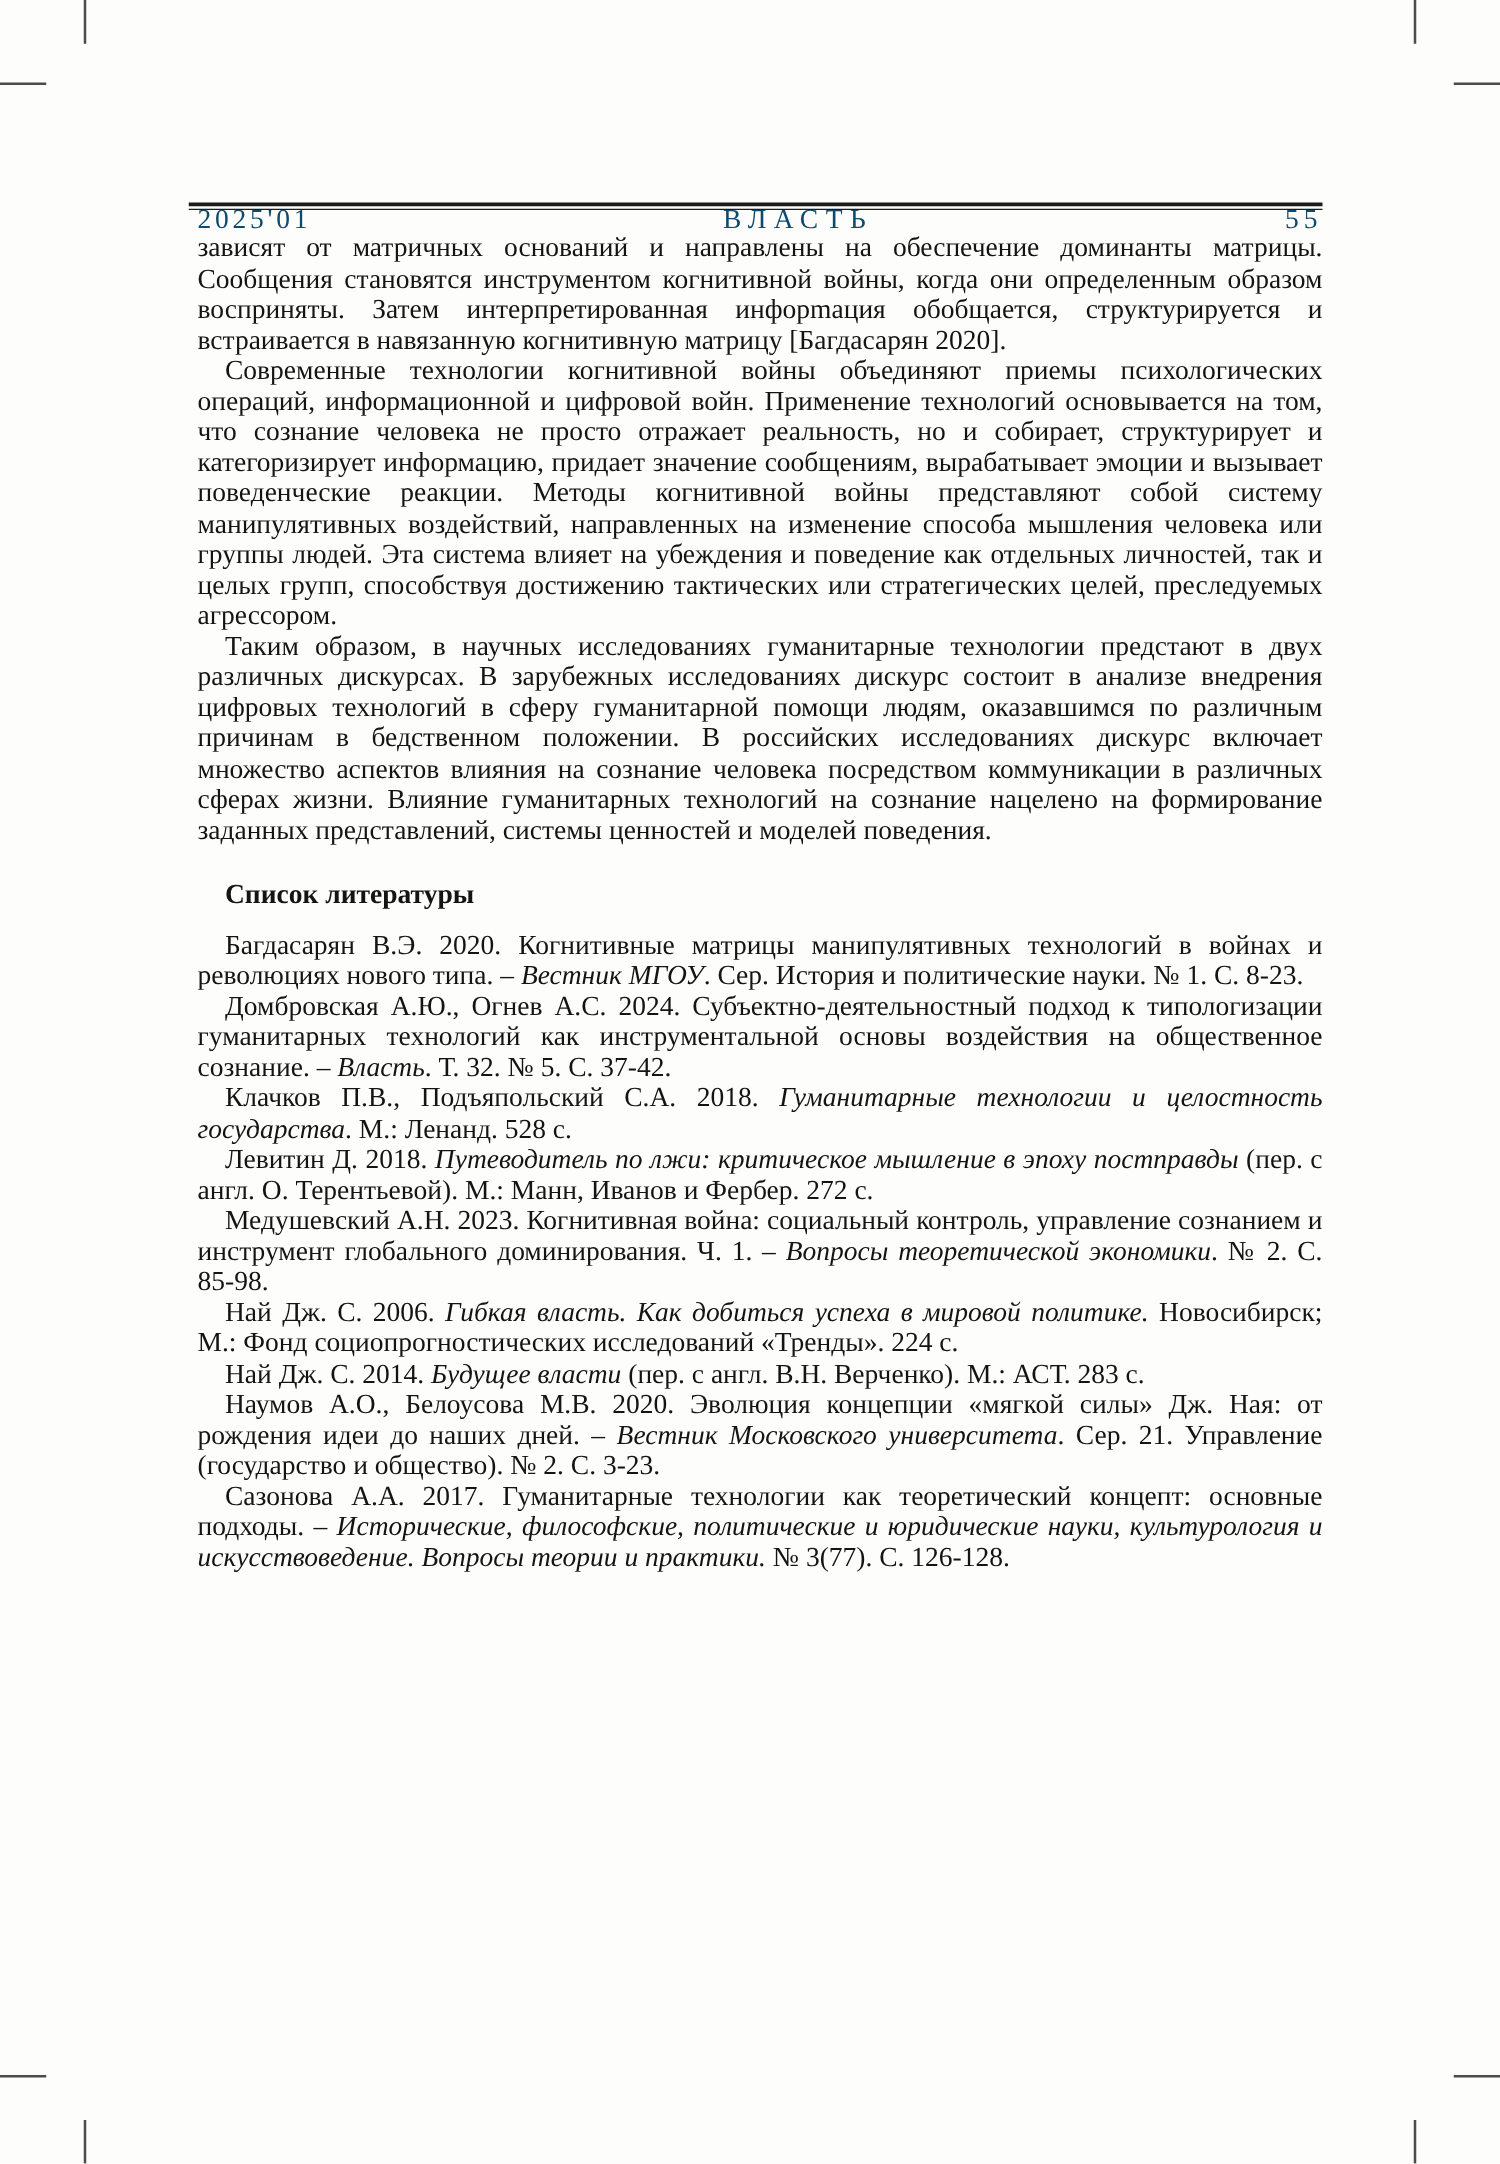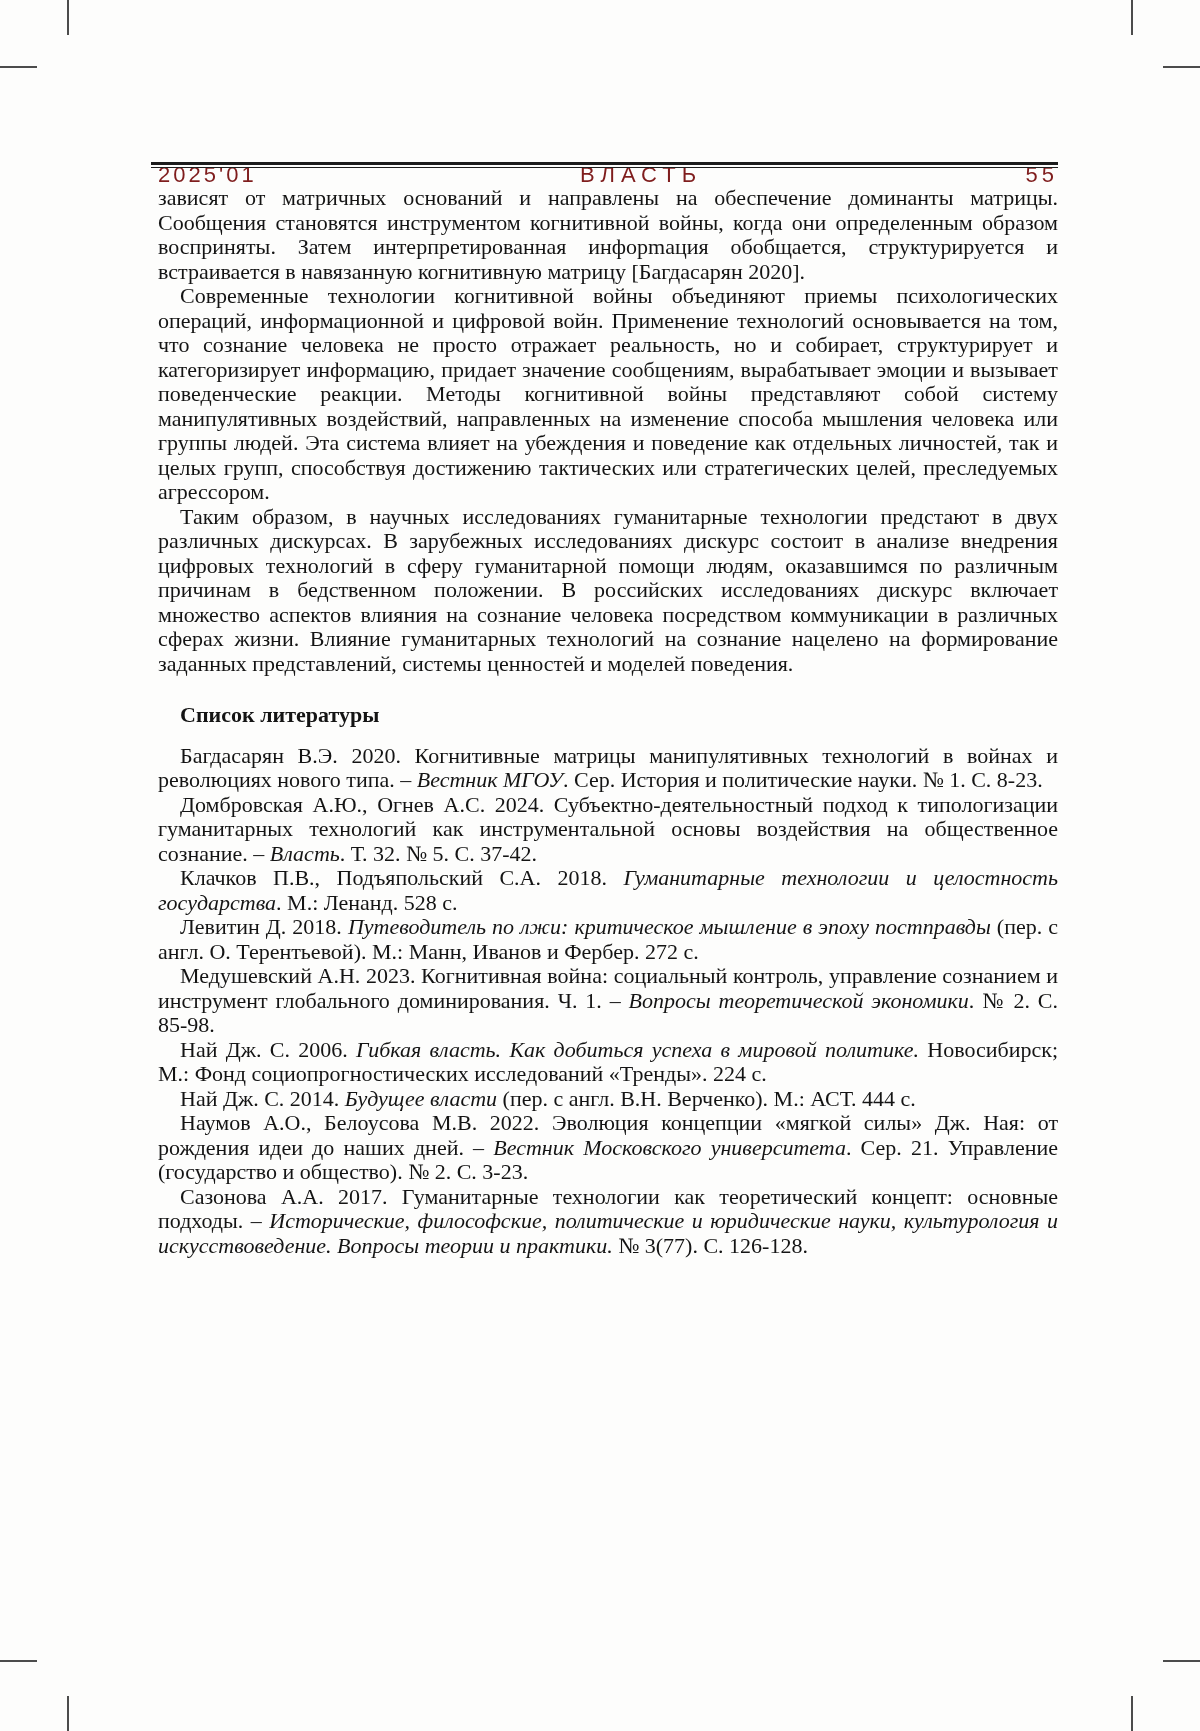--- a/index.html
+++ b/index.html
@@ -26,24 +26,24 @@
   .crop.v-br{left:1131px;top:1696px;}
 
   .running-head{
     position:absolute;
     left:158px;
     top:118px;
     width:900px;
     display:flex;
     justify-content:space-between;
     align-items:baseline;
-    font-family:Liberation Sans, sans-serif;
+    font-family:Liberation Serif, serif;
     font-size:22px;
     font-weight:500;
-    color:#7f1d1d;
+    color:#0c4a6e;
     gap:48px;
   }
   .running-head .issue{letter-spacing:3px;}
   .running-head .journal{letter-spacing:6px;}
   .running-head .pageno{letter-spacing:4px;margin-top:44px;}
 
   .head-rule-a{position:absolute;left:151px;top:162px;width:907px;height:3px;background:#1c1c1c;}
   .head-rule-b{position:absolute;left:151px;top:167px;width:907px;height:1px;background:#1c1c1c;}
 
   .content{
@@ -94,19 +94,19 @@
         <p class="para indent">Таким образом, в научных исследованиях гуманитарные технологии пред­стают в двух различных дискурсах. В зарубежных исследованиях дискурс состоит в анализе внедрения цифровых технологий в сферу гуманитарной помощи людям, оказавшимся по различным причинам в бедственном поло­жении. В российских исследованиях дискурс включает множество аспек­тов влияния на сознание человека посредством коммуникации в различных сферах жизни. Влияние гуманитарных технологий на сознание нацелено на формирование заданных представлений, системы ценностей и моделей пове­дения.</p>
       </div>
     <p class="para bib-heading">Список литературы</p>
     <div>
         <p class="para indent"><span>Багдасарян В.Э. 2020. Когнитивные матрицы манипулятивных технологий в войнах и революциях нового типа. – </span><span class="it">Вестник МГОУ</span><span>. Сер. История и поли­тические науки. № 1. С. 8-23.</span></p>
         <p class="para indent"><span>Домбровская А.Ю., Огнев А.С. 2024. Субъектно-деятельностный подход к типологизации гуманитарных технологий как инструментальной основы воз­действия на общественное сознание. – </span><span class="it">Власть</span><span>. Т. 32. № 5. С. 37-42.</span></p>
         <p class="para indent"><span>Клачков П.В., Подъяпольский С.А. 2018. </span><span class="it">Гуманитарные технологии и целостность государства</span><span>. М.: Ленанд. 528 с.</span></p>
         <p class="para indent"><span>Левитин Д. 2018. </span><span class="it">Путеводитель по лжи: критическое мышление в эпоху пост­правды</span><span> (пер. с англ. О. Терентьевой). М.: Манн, Иванов и Фербер. 272 с.</span></p>
         <p class="para indent"><span>Медушевский А.Н. 2023. Когнитивная война: социальный контроль, управ­ление сознанием и инструмент глобального доминирования. Ч. 1. – </span><span class="it">Вопросы теоретической экономики</span><span>. № 2. С. 85-98.</span></p>
         <p class="para indent"><span>Най Дж. С. 2006. </span><span class="it">Гибкая власть. Как добиться успеха в мировой политике.</span><span> Новосибирск; М.: Фонд социопрогностических исследований «Тренды». 224 с.</span></p>
-        <p class="para indent"><span>Най Дж. С. 2014. </span><span class="it">Будущее власти</span><span> (пер. с англ. В.Н. Верченко). М.: АСТ. 444 с.</span></p>
-        <p class="para indent"><span>Наумов А.О., Белоусова М.В. 2022. Эволюция концепции «мягкой силы» Дж. Ная: от рождения идеи до наших дней. – </span><span class="it">Вестник Московского универси­тета</span><span>. Сер. 21. Управление (государство и общество). № 2. С. 3-23.</span></p>
+        <p class="para indent"><span>Най Дж. С. 2014. </span><span class="it">Будущее власти</span><span> (пер. с англ. В.Н. Верченко). М.: АСТ. 283 с.</span></p>
+        <p class="para indent"><span>Наумов А.О., Белоусова М.В. 2020. Эволюция концепции «мягкой силы» Дж. Ная: от рождения идеи до наших дней. – </span><span class="it">Вестник Московского универси­тета</span><span>. Сер. 21. Управление (государство и общество). № 2. С. 3-23.</span></p>
         <p class="para indent"><span>Сазонова А.А. 2017. Гуманитарные технологии как теоретический концепт: основные подходы. – </span><span class="it">Исторические, философские, политические и юридиче­ские науки, культурология и искусствоведение. Вопросы теории и практики.</span><span> № 3(77). С. 126-128.</span></p>
       </div>
   </div>
 
 </div>
 
 </body></html>

